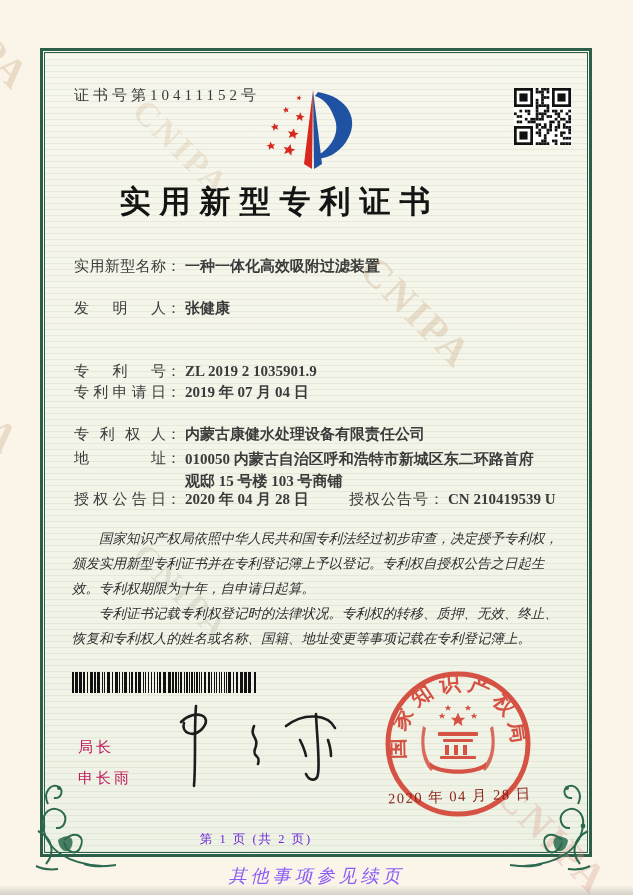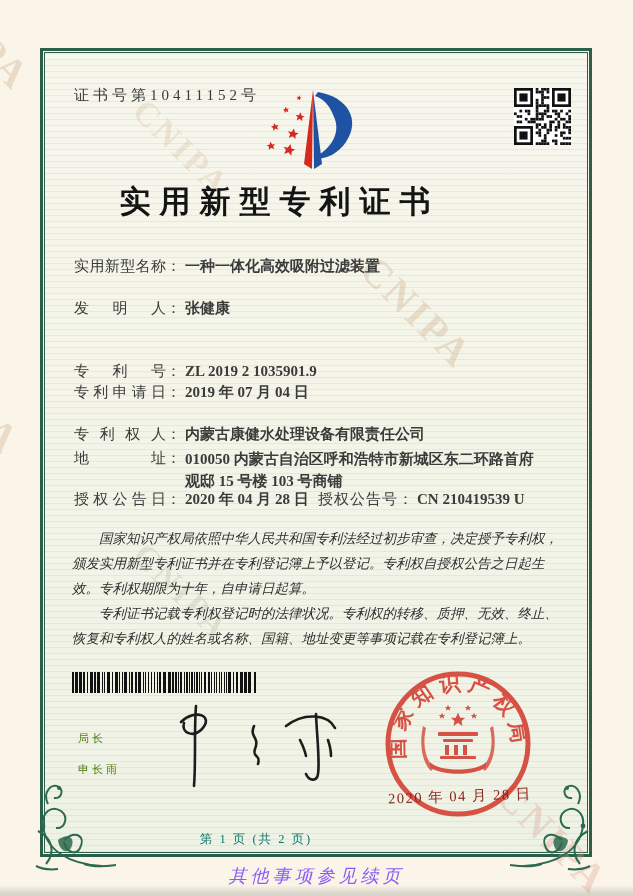--- a/index.html
+++ b/index.html
@@ -29,42 +29,42 @@
   .qr{position:absolute;left:514px;top:88px;width:57px;height:57px;}
 
   .title{position:absolute;left:0;width:559px;top:181px;text-align:center;font-size:31px;font-weight:bold;
     letter-spacing:9px;color:#141414;}
 
   .frow{position:absolute;left:74px;font-size:15px;color:#3b3b3b;line-height:21px;white-space:nowrap;}
   .flabel{display:inline-block;width:92px;text-align:justify;text-align-last:justify;vertical-align:top;}
   .fvalue{margin-left:4px;vertical-align:top;font-weight:bold;}
   .frow.addr{white-space:normal;}
   .frow.addr .fvalue{display:inline-block;width:352px;line-height:22px;white-space:normal;}
-  .grant-no{position:absolute;left:244px;top:0;white-space:nowrap;}
+  .grant-no{position:absolute;left:231px;top:0;white-space:nowrap;padding-left:44px;}
   .grant-no .flabel{width:80px;letter-spacing:1px;}
 
   .paras{position:absolute;left:72px;top:526px;width:494px;font-size:13.5px;line-height:25px;
     font-style:italic;color:#2e2e2e;}
   .paras p{margin:0;text-indent:2em;}
 
   .barcode{position:absolute;left:72px;top:672px;width:186px;height:21px;}
 
   .officer{position:absolute;left:78px;font-family:"Liberation Sans","DejaVu Sans",sans-serif;
-    font-size:11px;color:#4d7c0f;letter-spacing:3px;}
+    font-size:15px;color:#be185d;letter-spacing:3px;margin-top:7px;}
   .officer.t1{top:731px;}
   .officer.t2{top:762px;}
 
   .signature{position:absolute;left:168px;top:696px;width:185px;height:98px;}
 
   .seal{position:absolute;left:378px;top:666px;width:160px;height:160px;}
   .seal-date{position:absolute;left:388px;top:787px;font-size:14.5px;color:#8a231b;
     letter-spacing:1.5px;transform:rotate(-2deg);white-space:nowrap;}
 
   .page-num{position:absolute;left:0;width:512px;top:831px;text-align:center;font-size:12.5px;
-    letter-spacing:2px;color:#0f766e;}
+    letter-spacing:2px;color:#6d28d9;}
   .cont-note{position:absolute;left:0;width:633px;top:864px;text-align:center;font-size:18px;
     font-style:italic;letter-spacing:4px;color:#8b5cf6;}
 
   .flourish{position:absolute;width:92px;height:102px;z-index:4;}
   .flourish.bl{left:24px;top:770px;}
   .flourish.br{left:510px;top:770px;transform:scaleX(-1);}
 </style>
 </head>
 <body>
 

